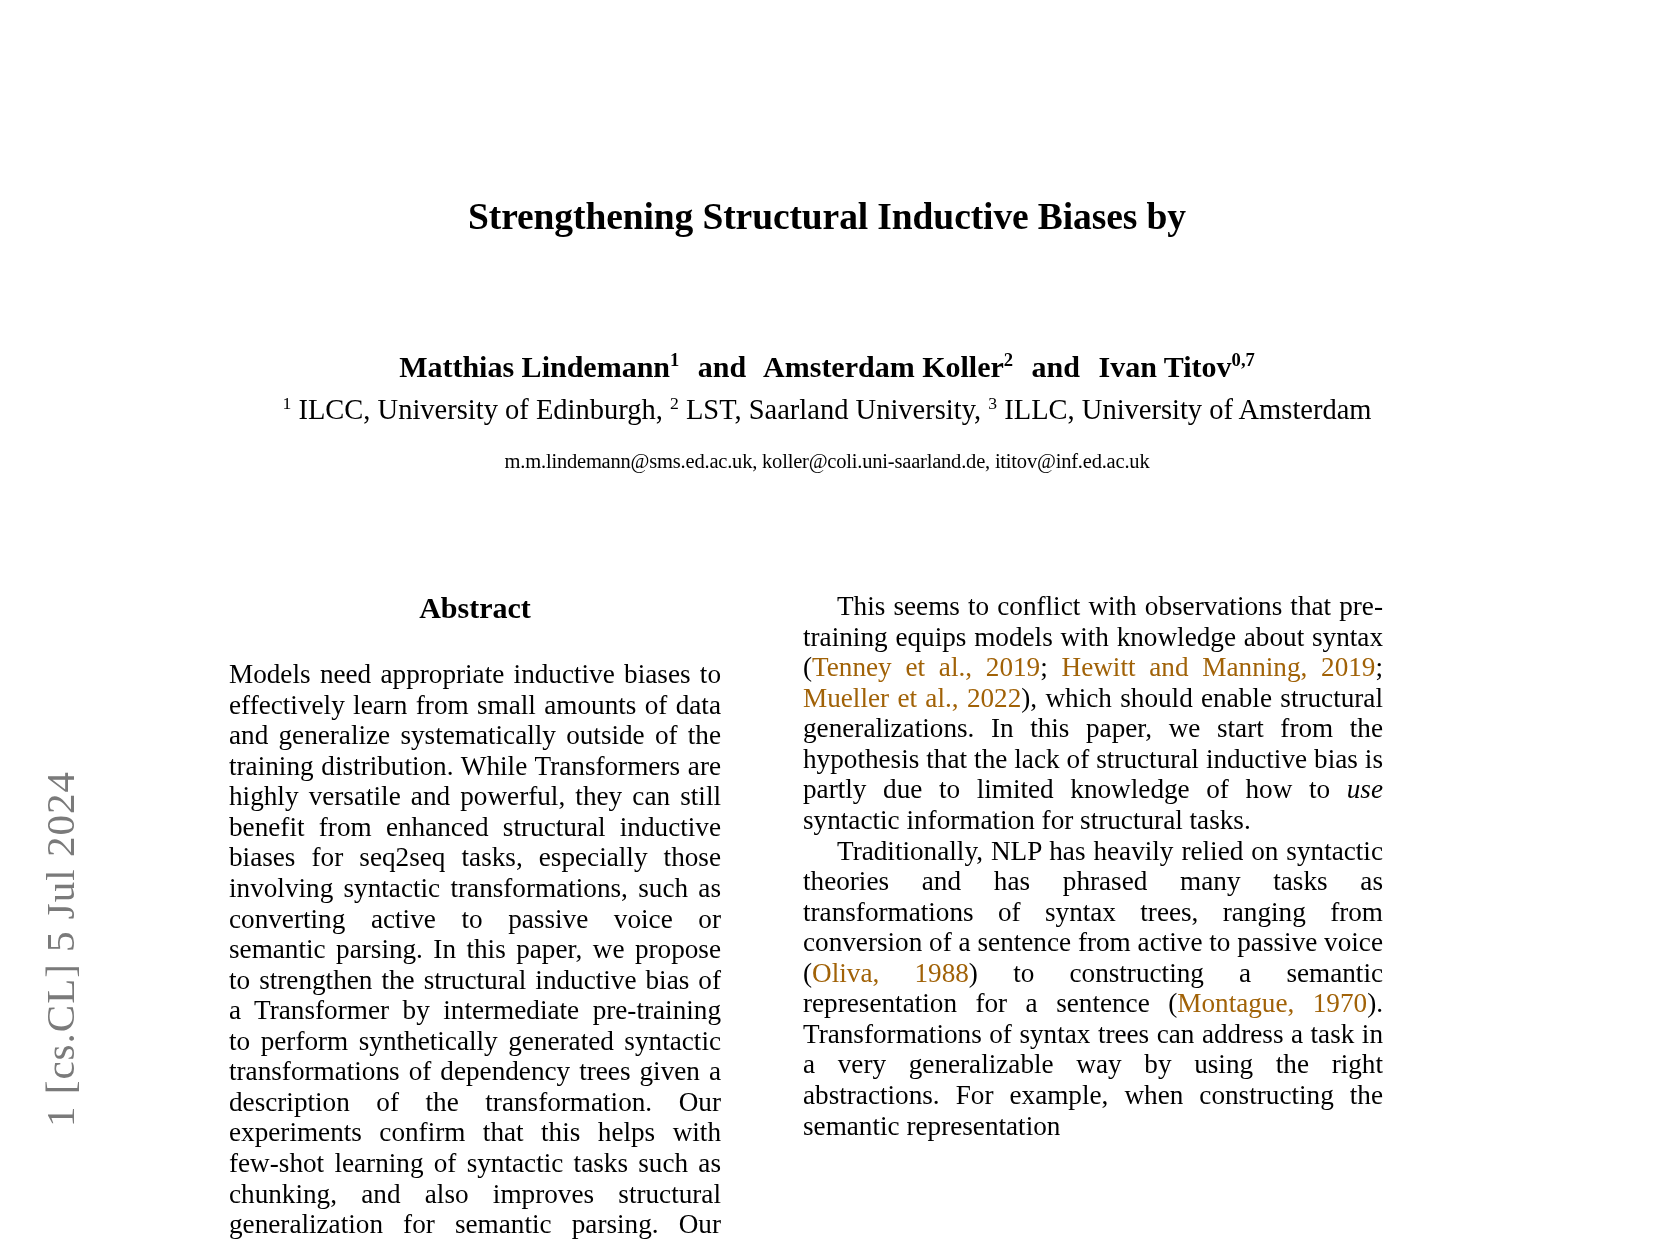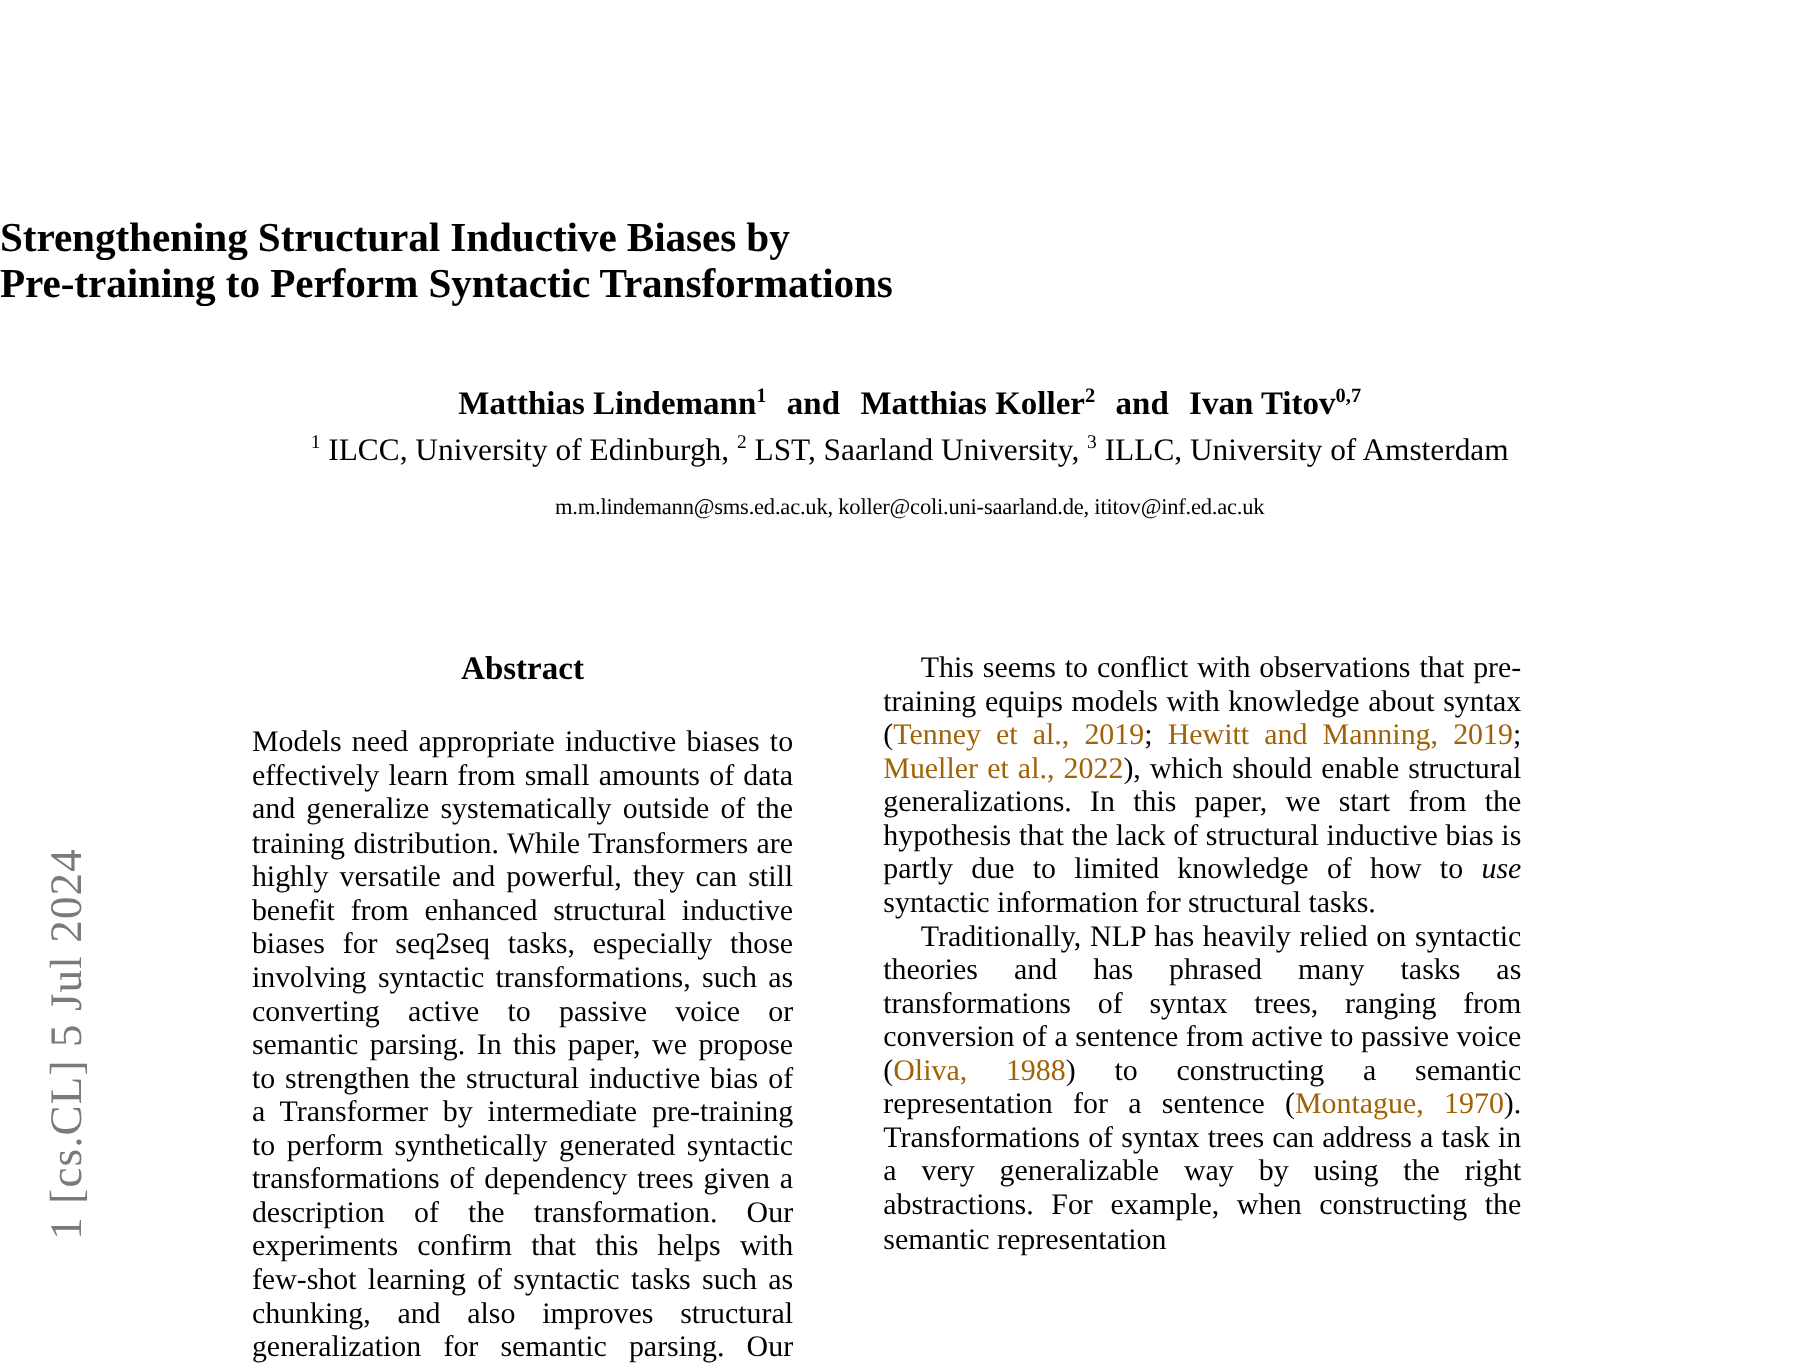--- a/index.html
+++ b/index.html
@@ -34,21 +34,21 @@
     white-space: nowrap;
     text-align: center;
   }
 
   
   #title-block {
     position: absolute;
     left: 0;
     top: 196px;
     width: 100%;
-    text-align: left;
+    text-align: center;
   }
   .paper-title {
     font-size: 37.5px;
     font-weight: bold;
     line-height: 1.12;
     letter-spacing: -0.1px;
   }
   .paper-title .line2 { display: block; }
 
   #author-block {
@@ -134,29 +134,28 @@
 </head>
 <body>
 
 <div id="page">
 
   <div id="arxiv-stamp">1  [cs.CL]  5 Jul 2024</div>
 
   <div id="title-block">
     <div class="paper-title">
       <span>Strengthening Structural Inductive Biases by</span>
-      <span class="line2">Pre-training to Perform Syntactic Transformations</span>
     </div>
   </div>
 
   <div id="author-block">
     <div class="author-line">
       <span>Matthias Lindemann</span><sup>1</sup><span class="gap"></span>
       <span>and</span><span class="gap"></span>
-      <span>Matthias Koller</span><sup>2</sup><span class="gap"></span>
+      <span>Amsterdam Koller</span><sup>2</sup><span class="gap"></span>
       <span>and</span><span class="gap"></span>
       <span>Ivan Titov</span><sup>0,7</sup>
     </div>
     <div class="affil-line"><span class="presup">1</span><span> ILCC, University of Edinburgh, </span><span class="presup">2</span><span> LST, Saarland University, </span><span class="presup">3</span><span> ILLC, University of Amsterdam</span>
     </div>
     <div class="email-line">m.m.lindemann@sms.ed.ac.uk, koller@coli.uni-saarland.de, ititov@inf.ed.ac.uk</div>
   </div>
 
   <div id="columns">
 

